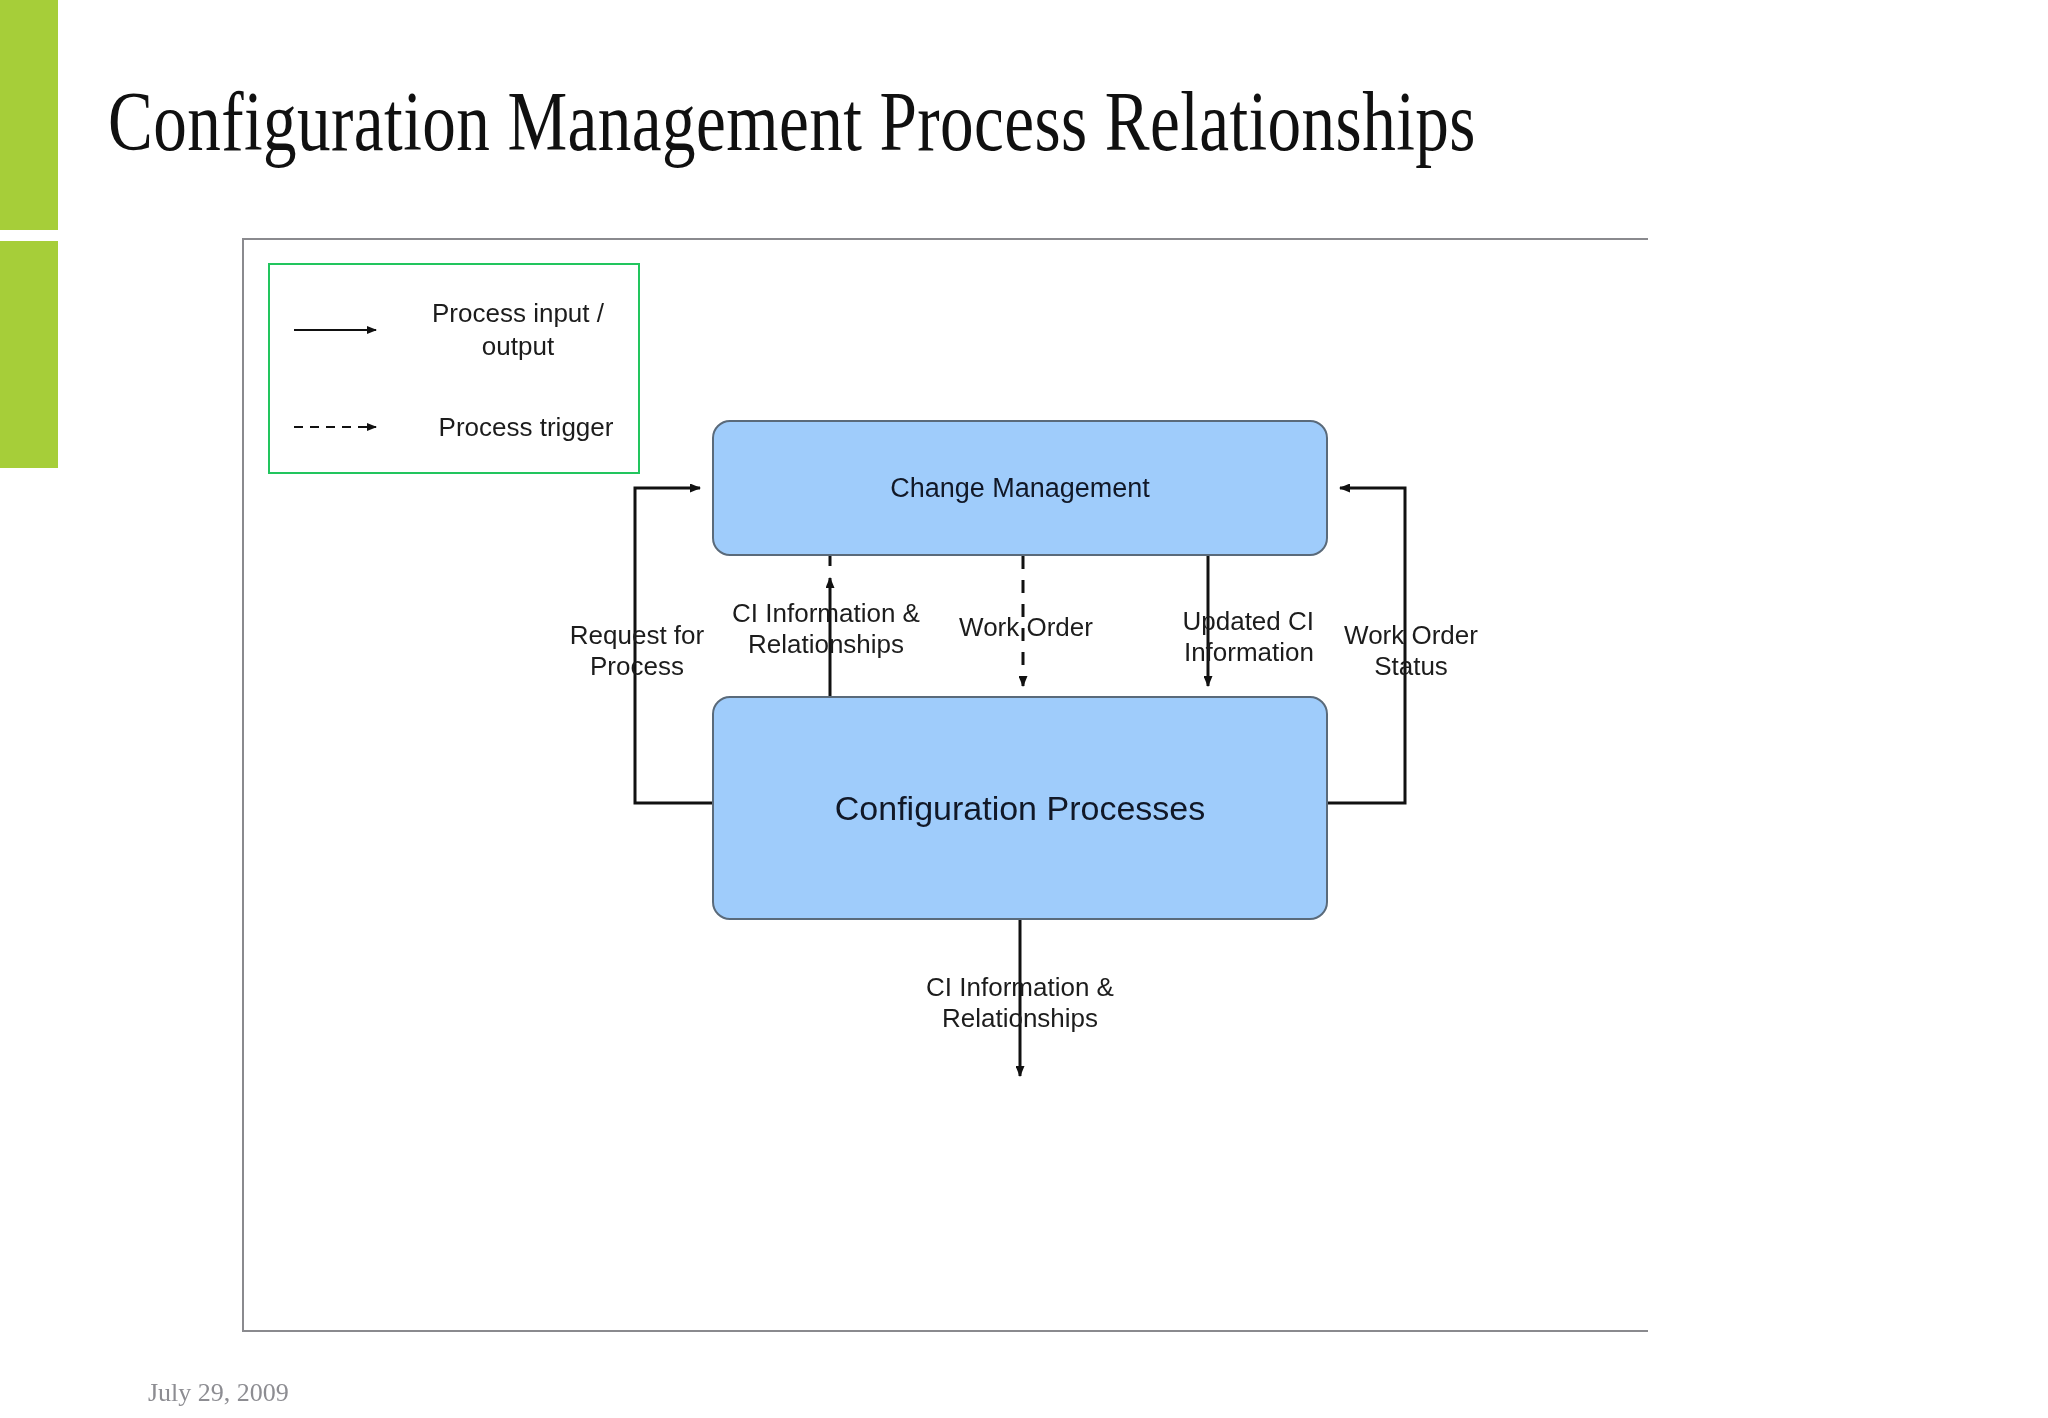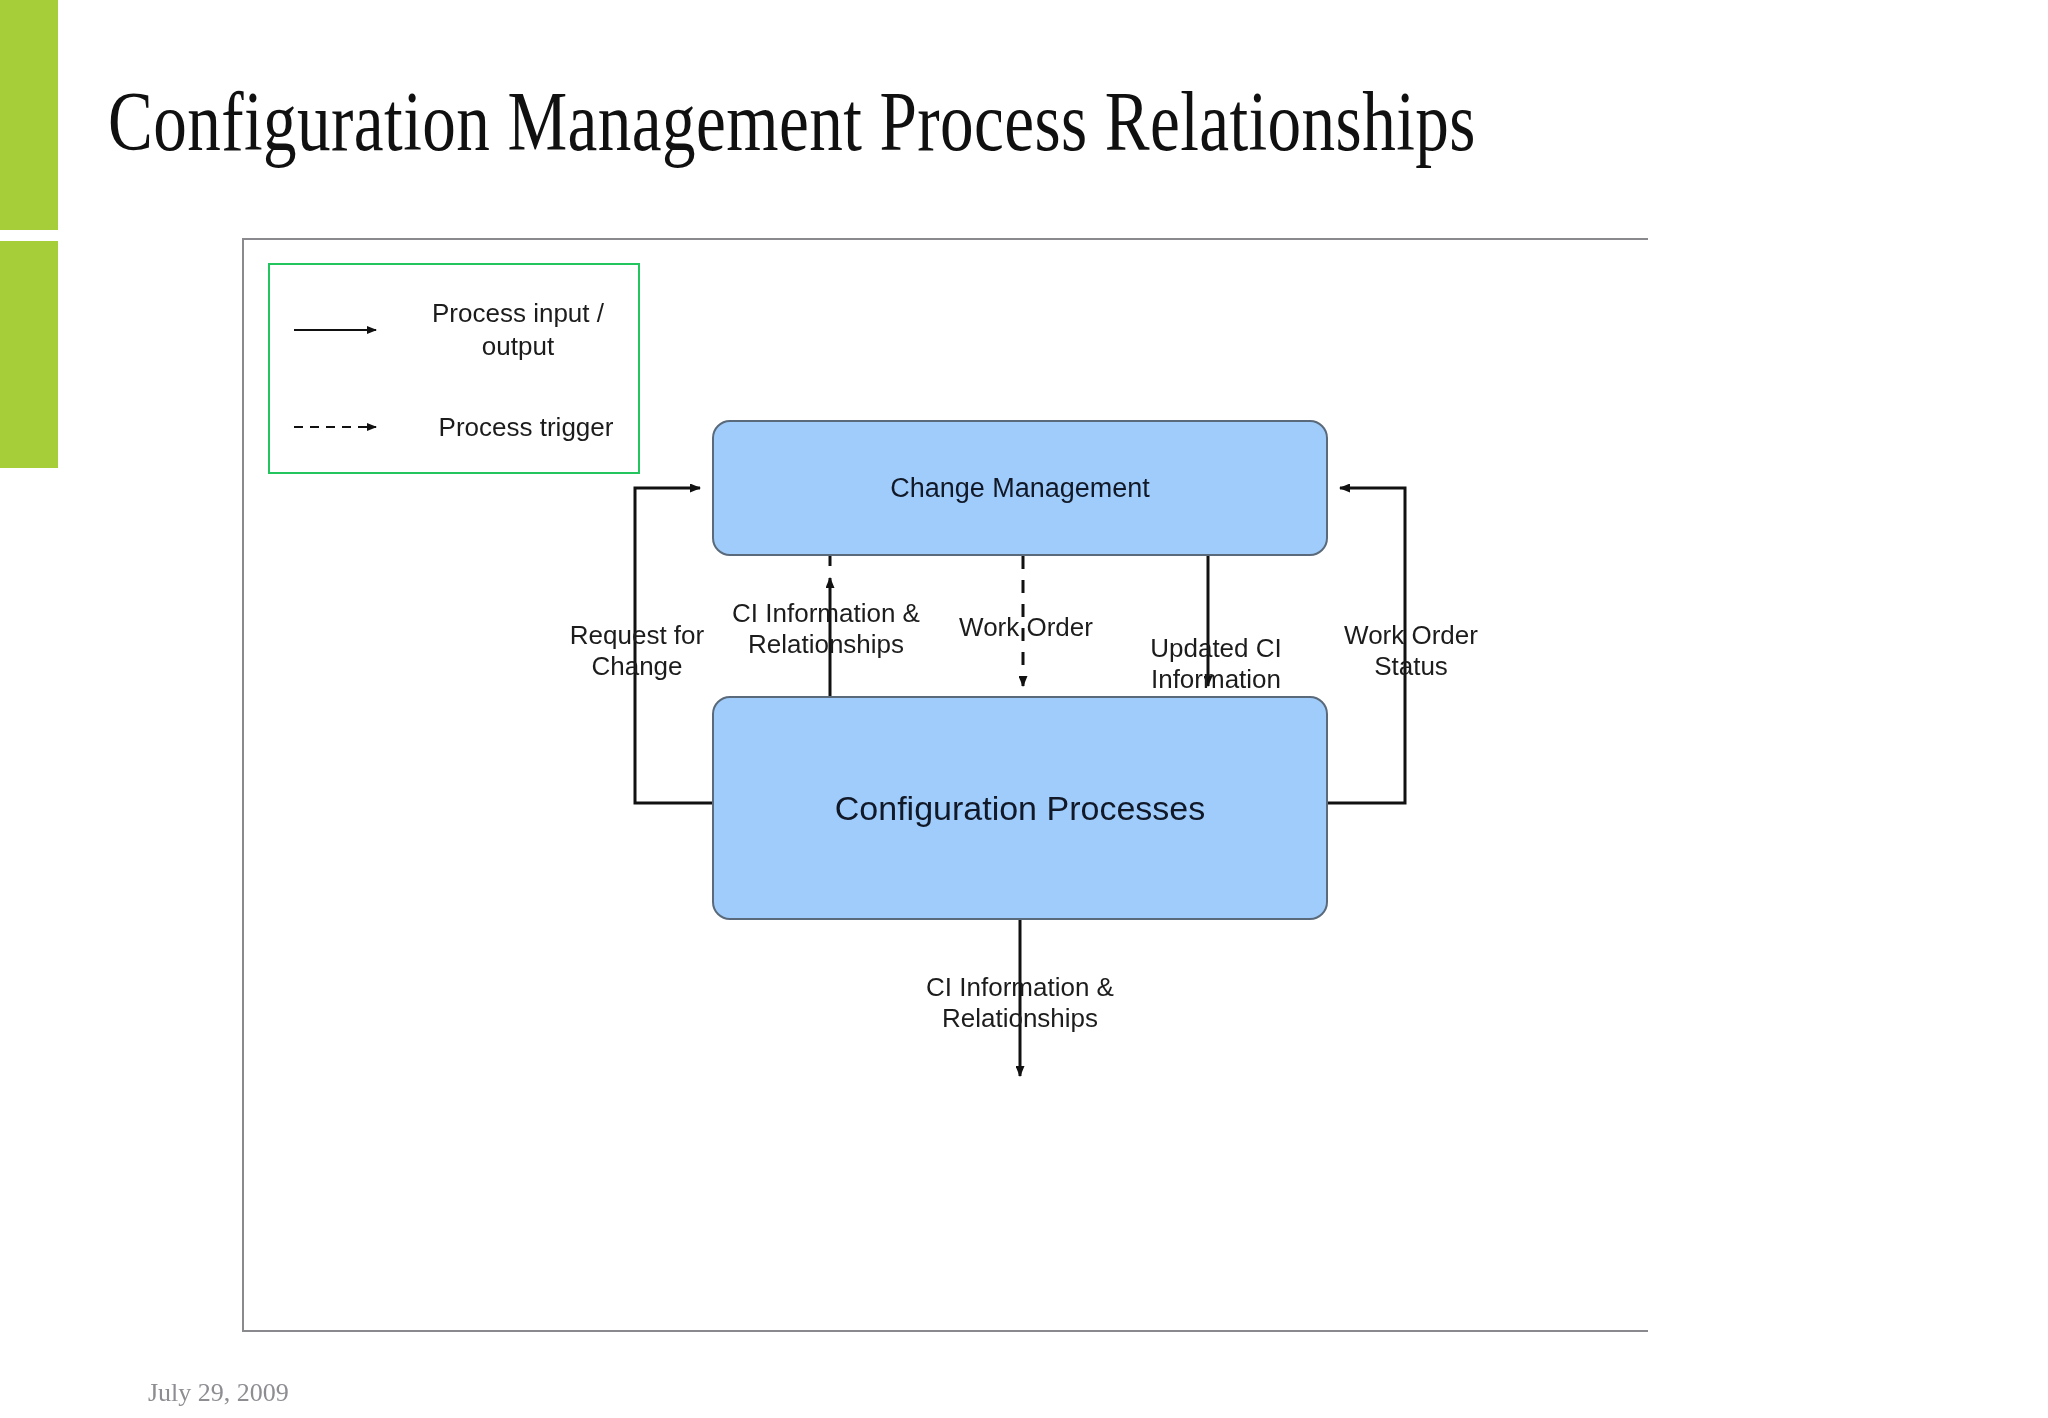--- a/index.html
+++ b/index.html
@@ -122,21 +122,21 @@
     position: absolute;
     font-size: 26px;
     color: #1c1c1c;
     line-height: 1.2;
     text-align: center;
     white-space: pre-line;
   }
   #label-request-for-change    { left: 542px;  top: 620px; width: 190px; }
   #label-ci-info-up            { left: 718px;  top: 598px; width: 216px; }
   #label-work-order            { left: 940px;  top: 612px; width: 172px; }
-  #label-updated-ci-info       { left: 1118px; top: 633px; width: 196px; }
+  #label-updated-ci-info       { left: 1118px; top: 606px; width: 196px; text-align: right; }
   #label-work-order-status     { left: 1318px; top: 620px; width: 186px; }
   #label-ci-info-down          { left: 890px;  top: 972px; width: 260px; }
 
   
   .footer-text {
     position: absolute;
     font-family: "Liberation Serif", serif;
     font-size: 26px;
     color: #8d8d92;
   }
@@ -220,21 +220,21 @@
   <div class="proc-box" id="box-change-management">
     <span>Change Management</span>
   </div>
 
   <div class="proc-box" id="box-configuration-management">
     <span>Configuration Processes</span>
   </div>
 
 
   <div class="edge-label" id="label-request-for-change">Request for
-Change</div>
+Process</div>
 
   <div class="edge-label" id="label-ci-info-up">CI Information &amp;
 Relationships</div>
 
   <div class="edge-label" id="label-work-order">Work Order</div>
 
   <div class="edge-label" id="label-updated-ci-info">Updated CI
 Information</div>
 
   <div class="edge-label" id="label-work-order-status">Work Order

